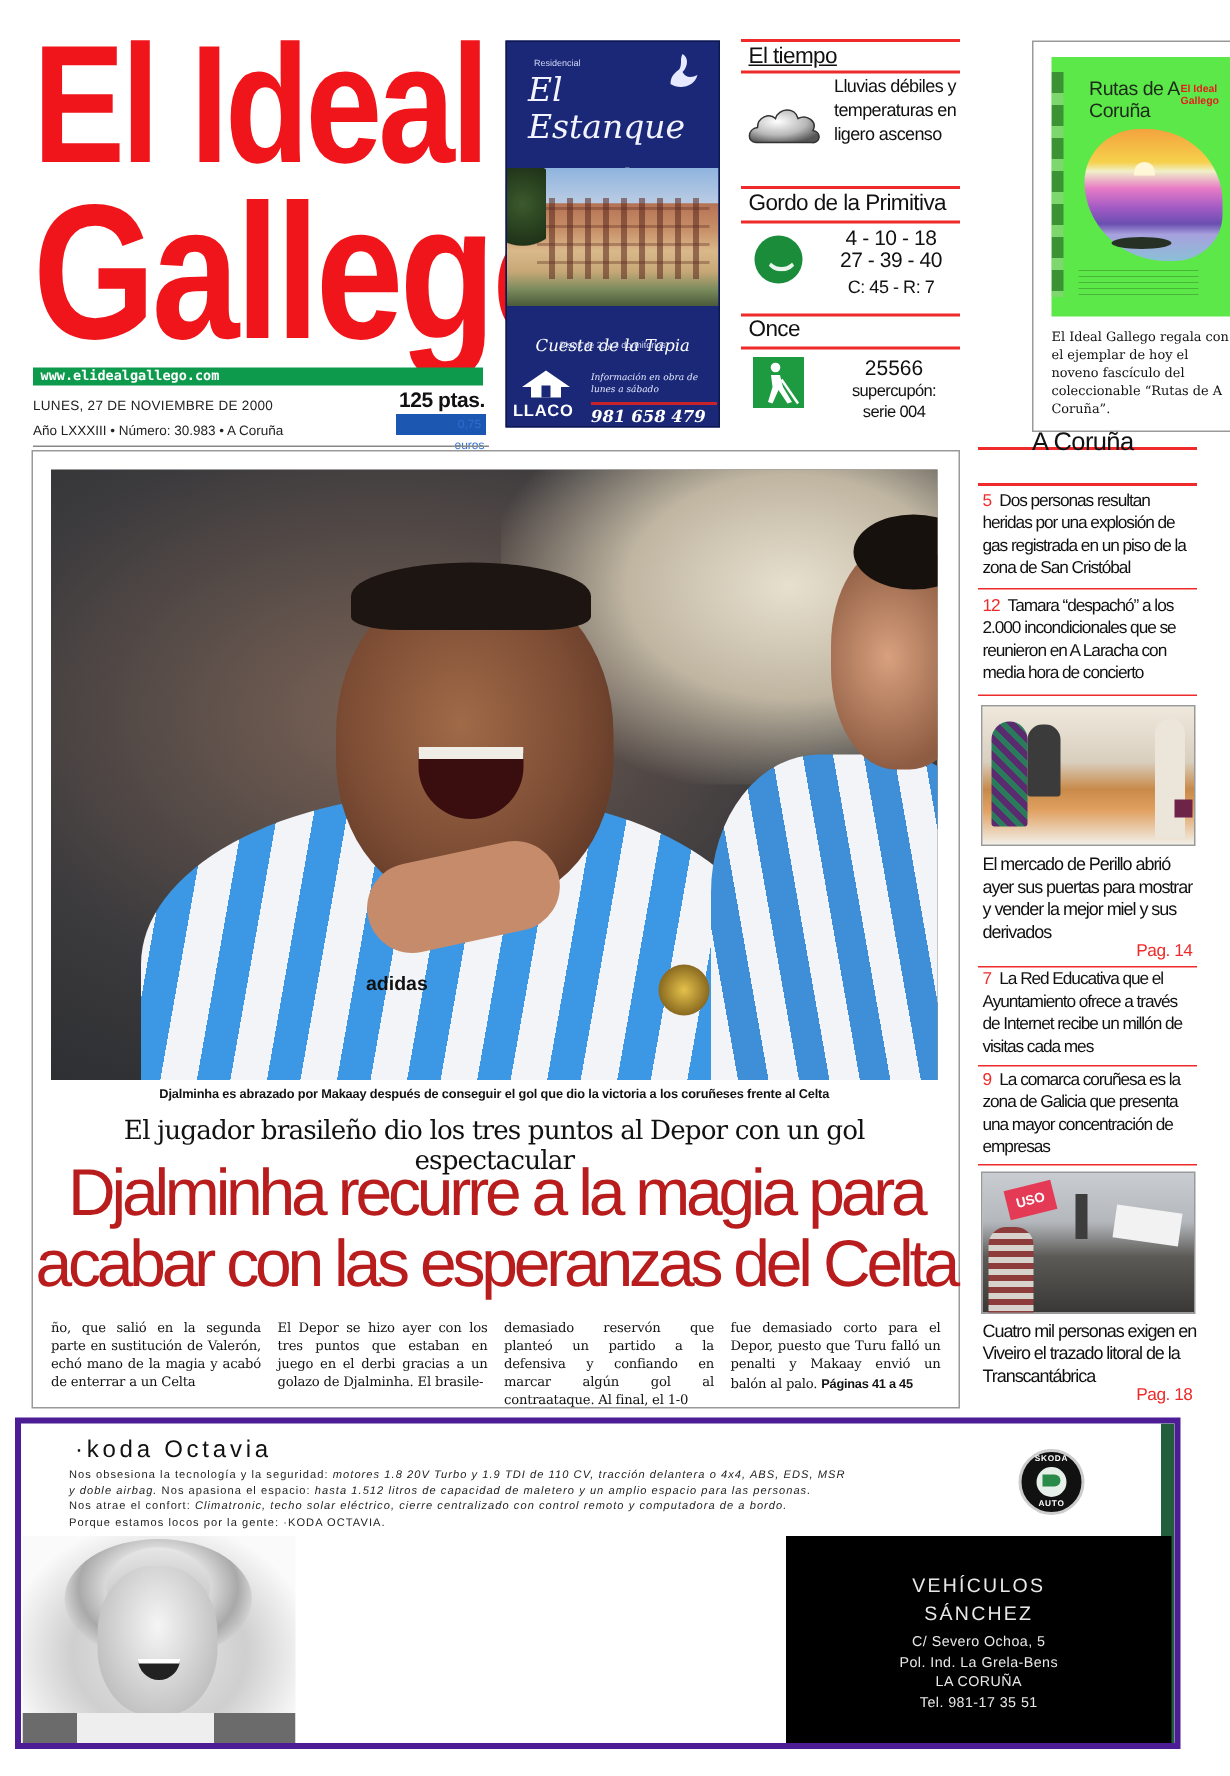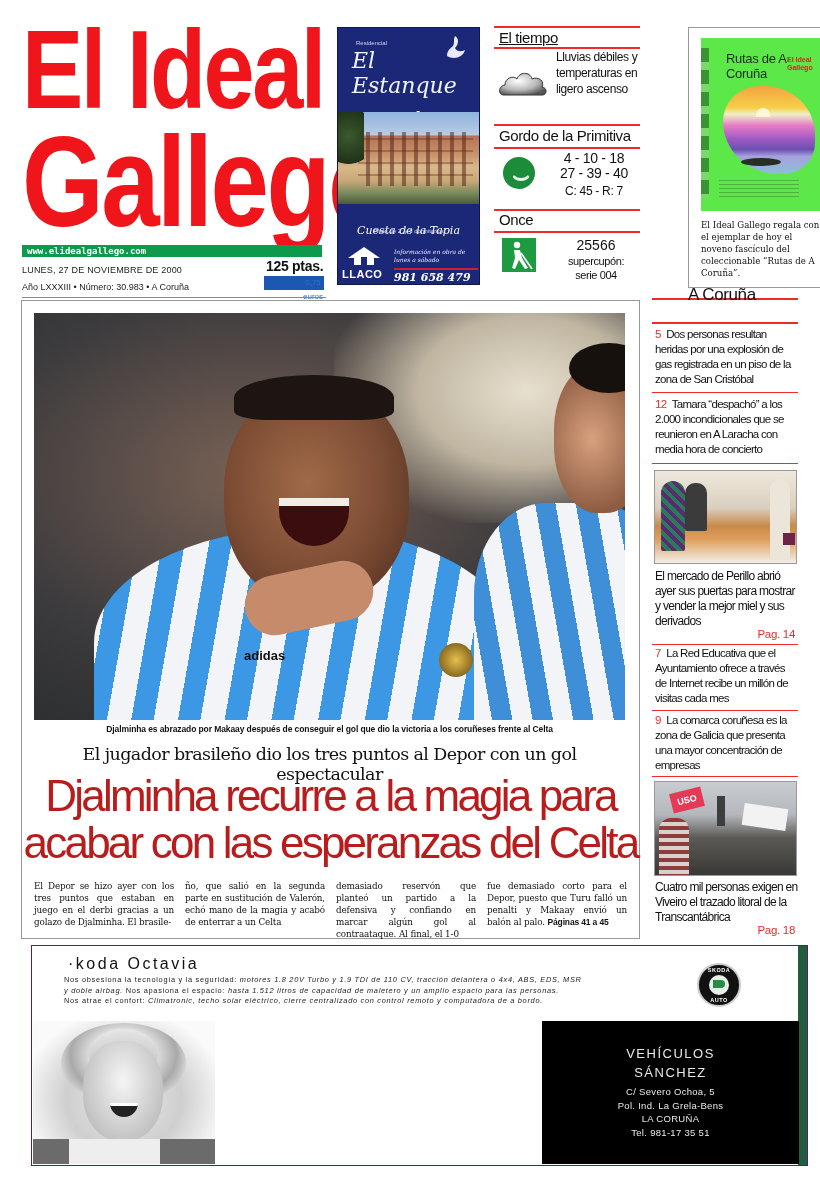--- a/index.html
+++ b/index.html
@@ -87,21 +87,21 @@
   .market .p3 { position: absolute; left: 115px; top: 8px; width: 20px; height: 80px; border-radius: 10px 10px 2px 2px; background: #ece6da; }
   .market .bag { position: absolute; left: 128px; top: 62px; width: 12px; height: 12px; background: #6d2448; }
   .protest { top: 781px; height: 95px; background: linear-gradient(180deg, #c9ccd0 0%, #b4b8bd 35%, #5c5a56 60%, #3a3836 100%); }
   .protest .sign { position: absolute; left: 16px; top: 8px; width: 32px; height: 20px; background: #e53a56; transform: rotate(-14deg); color: #fff; font-size: 9px; font-weight: bold; text-align: center; line-height: 20px; }
   .protest .banner { position: absolute; left: 88px; top: 24px; width: 44px; height: 22px; background: #f2f2f2; transform: rotate(8deg); }
   .protest .statue { position: absolute; left: 62px; top: 14px; width: 8px; height: 30px; background: #3d3d3d; }
   .protest .girl { position: absolute; left: 4px; top: 36px; width: 30px; height: 60px; border-radius: 12px 12px 0 0; background: repeating-linear-gradient(0deg, #8e3b3b 0 4px, #d8d2cc 4px 8px); }
   .pag { position: absolute; left: 655px; width: 140px; text-align: right; color: #ee2a2a; font-size: 11.5px; letter-spacing: -0.3px; }
 
   
-  .skoda-ad { position: absolute; left: 31px; top: 945px; width: 777px; height: 221px; border: 1px solid #4c1d95; background: #fff; overflow: hidden; }
+  .skoda-ad { position: absolute; left: 10px; top: 945px; width: 777px; height: 221px; border: 4px solid #4c1d95; background: #fff; overflow: hidden; }
   .skoda-green { position: absolute; right: 0; top: 0; width: 9px; height: 100%; background: #225d3d; }
   .skoda-brand { position: absolute; left: 36px; top: 9px; font-size: 16px; letter-spacing: 2.5px; color: #111; }
   .skoda-lines { position: absolute; left: 32px; top: 29px; width: 620px; font-size: 7.4px; line-height: 10.5px; letter-spacing: 0.7px; color: #222; }
   .skoda-lines i { font-style: italic; }
   .skoda-logo { position: absolute; left: 665px; top: 17px; width: 44px; height: 44px; border-radius: 50%; background: #111; border: 2px solid #ccc; }
   .skoda-logo .inner { position: absolute; left: 10px; top: 10px; width: 20px; height: 20px; border-radius: 50%; background: #e7efe9; }
   .skoda-logo .arrow { position: absolute; left: 14px; top: 15px; width: 12px; height: 8px; background: #2a8a48; border-radius: 0 6px 6px 0; }
   .skoda-logo .t1, .skoda-logo .t2 { position: absolute; left: 0; width: 100%; text-align: center; color: #fff; font-size: 5.5px; font-weight: bold; letter-spacing: 0.5px; }
   .skoda-logo .t1 { top: 2px; } .skoda-logo .t2 { bottom: 2px; }
   .child-photo { position: absolute; left: 1px; top: 75px; width: 182px; height: 143px; background: radial-gradient(ellipse at 50% 55%, #e9e9e9 0%, #cfcfcf 45%, #fafafa 80%); overflow: hidden; }
@@ -232,22 +232,22 @@
   <div class="badge"></div>
   <div class="adidas">adidas</div>
 </div>
 <div class="photo-caption">Djalminha es abrazado por Makaay después de conseguir el gol que dio la victoria a los coruñeses frente al Celta</div>
 <div class="kicker">El jugador brasileño dio los tres puntos al Depor con un gol espectacular</div>
 <div class="headline">
   <div>Djalminha recurre a la magia para</div>
   <div>acabar con las esperanzas del Celta</div>
 </div>
 <div class="body-cols">
+  <div class="body-col">ño, que salió en la segunda parte en sustitución de Valerón, echó mano de la magia y acabó de enterrar a un Celta</div>
   <div class="body-col">El Depor se hizo ayer con los tres puntos que estaban en juego en el derbi gracias a un golazo de Djalminha. El brasile-</div>
-  <div class="body-col">ño, que salió en la segunda parte en sustitución de Valerón, echó mano de la magia y acabó de enterrar a un Celta</div>
   <div class="body-col">demasiado reservón que planteó un partido a la defensiva y confiando en marcar algún gol al contraataque. Al final, el 1-0</div>
   <div class="body-col">
     <span>fue demasiado corto para el Depor, puesto que Turu falló un penalti y Makaay envió un balón al palo.</span>
     <span class="pages-ref">Páginas 41 a 45</span>
   </div>
 </div>
 
 <div>
   <div class="red-rule" style="left:652px;top:298px;width:146px;"></div>
   <div class="rc-head">A Coruña</div>
@@ -297,20 +297,21 @@
   <div class="pag" style="top:924px;">Pag. 18</div>
 </div>
 
 <div class="skoda-ad">
   <div class="skoda-green"></div>
   <div class="skoda-brand">·koda Octavia</div>
   <div class="skoda-lines">
     <div><span>Nos obsesiona la tecnología y la seguridad: </span><i>motores 1.8 20V Turbo y 1.9 TDI de 110 CV, tracción delantera o 4x4, ABS, EDS, MSR</i></div>
     <div><i>y doble airbag.</i><span> Nos apasiona el espacio: </span><i>hasta 1.512 litros de capacidad de maletero y un amplio espacio para las personas.</i></div>
     <div><span>Nos atrae el confort: </span><i>Climatronic, techo solar eléctrico, cierre centralizado con control remoto y computadora de a bordo.</i></div>
+    <div>Porque estamos locos por la gente: ·KODA OCTAVIA.</div>
   </div>
   <div class="skoda-logo">
     <div class="t1">SKODA</div>
     <div class="inner"></div>
     <div class="arrow"></div>
     <div class="t2">AUTO</div>
   </div>
   <div class="child-photo">
     <div class="hair"></div>
     <div class="face"></div>

